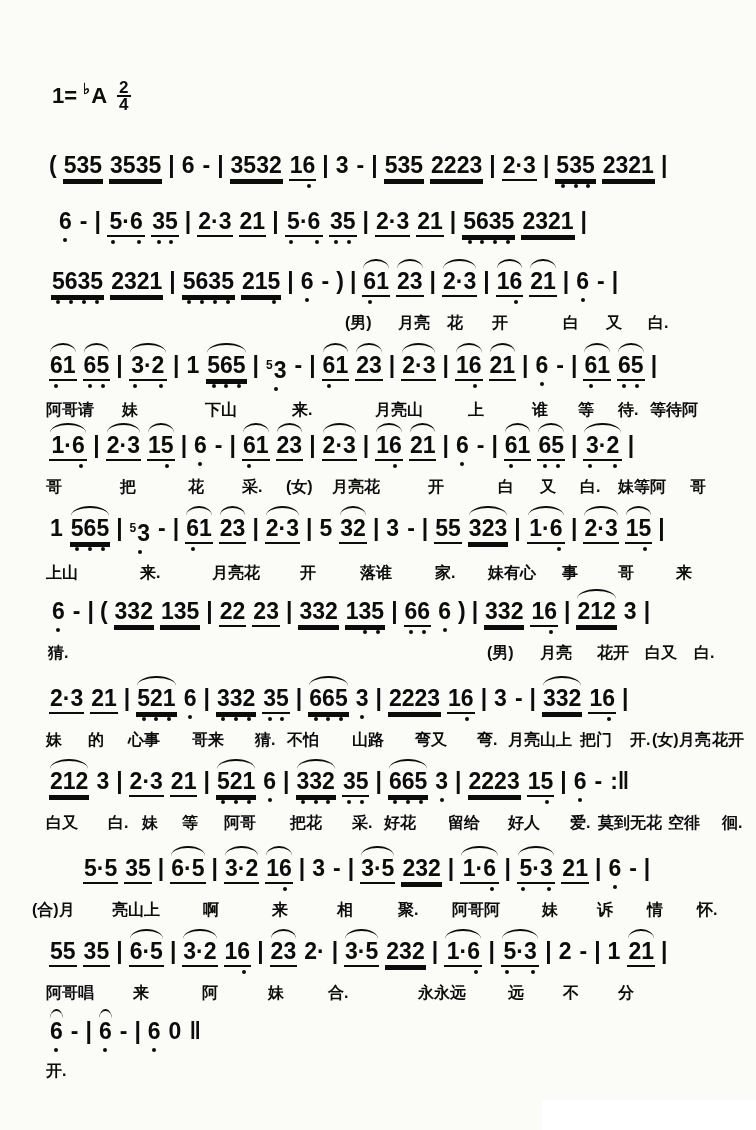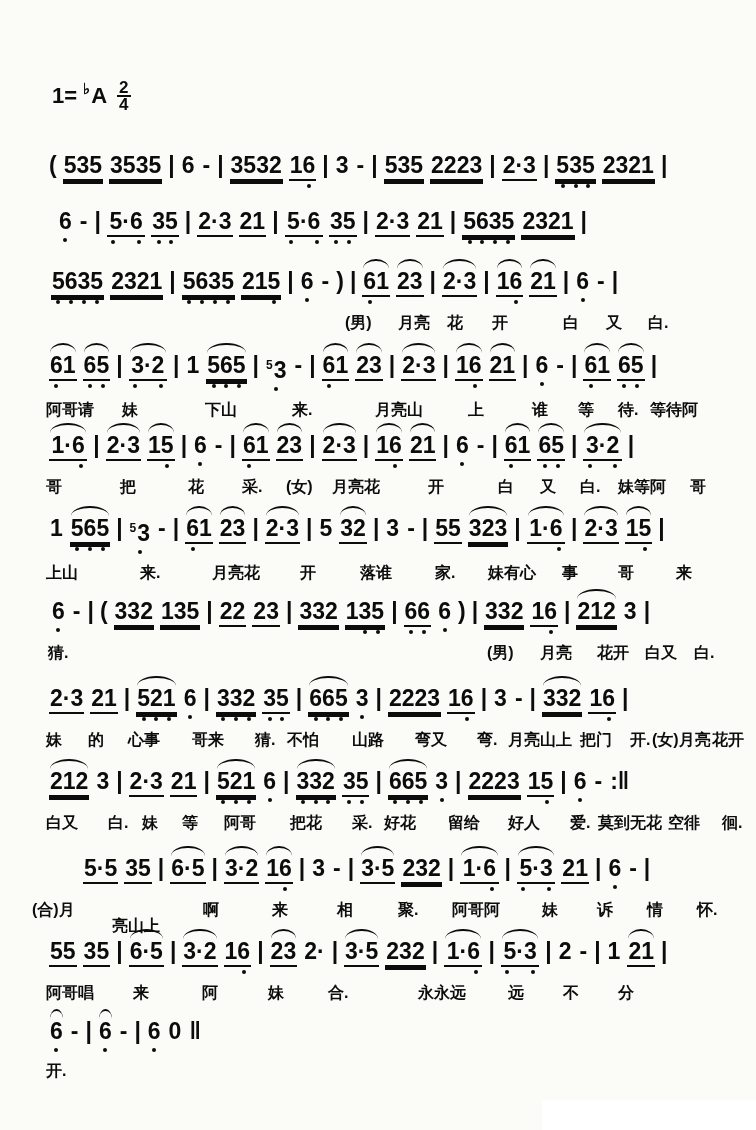--- a/index.html
+++ b/index.html
@@ -380,21 +380,21 @@
               <i class="d"></i>
             </span></span><span class="tok bar"><span class="txt">|</span></span><span class="tok u1 slur"><span class="txt">5·3</span><span class="lodots">
               <i class="d"></i>
               <i></i>
               <i class="d"></i>
             </span></span><span class="tok u1"><span class="txt">21</span></span><span class="tok bar"><span class="txt">|</span></span><span class="tok"><span class="txt">6</span><span class="lodots">
               <i class="d"></i>
             </span></span><span class="tok"><span class="txt">-</span></span><span class="tok bar"><span class="txt">|</span></span></div>
         <div class="lyrics">
           <span style="left: 32px;">(合)月</span>
-          <span style="left: 112px; margin-top: 16px;">亮山上</span>
+          <span style="left: 112px;">亮山上</span>
           <span style="left: 203px;">啊</span>
           <span style="left: 272px;">来</span>
           <span style="left: 337px;">相</span>
           <span style="left: 398px;">聚.</span>
           <span style="left: 452px;">阿哥阿</span>
           <span style="left: 542px;">妹</span>
           <span style="left: 597px;">诉</span>
           <span style="left: 647px;">情</span>
           <span style="left: 697px;">怀.</span>
         </div>

